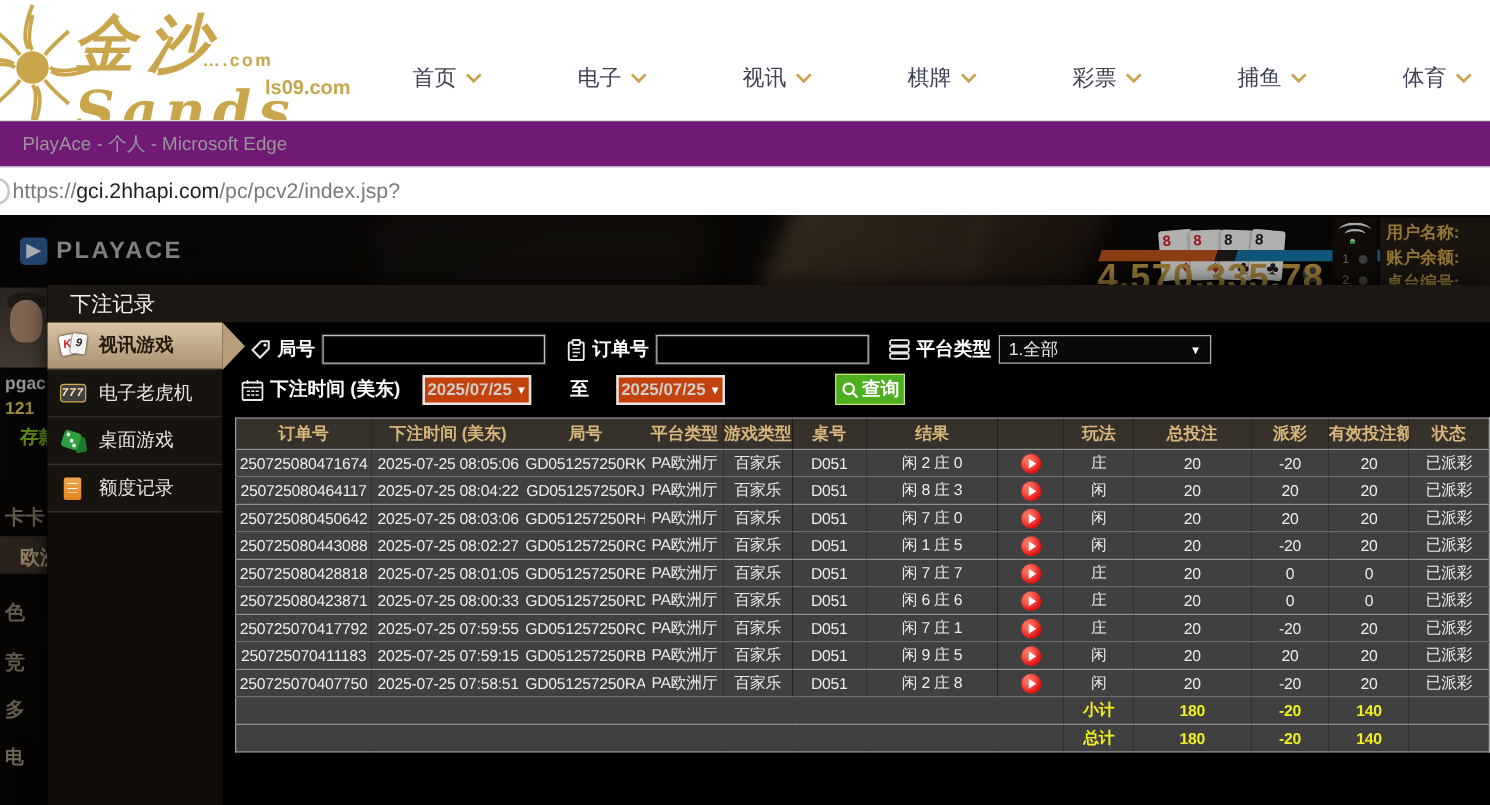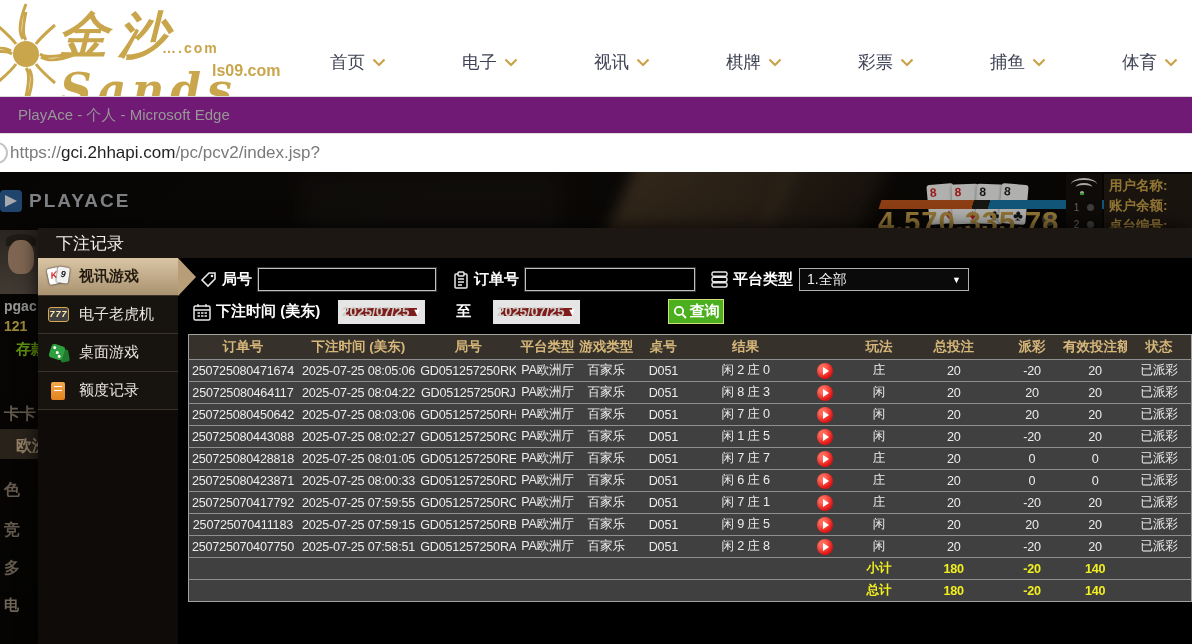--- a/index.html
+++ b/index.html
@@ -23,21 +23,21 @@
   .addr-scheme,.addr-path { color:#7a7a7a; }
   .addr-host { color:#1f1f1f; }
 
   
   .game-area { position:absolute; left:0; top:172px; width:1192px; height:472px; background:#0f0c09; overflow:hidden; }
   .bg-shape1 { position:absolute; left:600px; top:-50px; width:150px; height:280px; background:linear-gradient(120deg,#8a6d48,#4a3828 70%); transform:rotate(24deg); filter:blur(7px); opacity:.5; }
   .bg-shape2 { position:absolute; left:760px; top:-60px; width:90px; height:260px; background:linear-gradient(120deg,#6a543a,#2e2318 70%); transform:rotate(24deg); filter:blur(8px); opacity:.45; }
   .bg-shape3 { position:absolute; left:300px; top:0; width:260px; height:120px; background:#171310; filter:blur(10px); }
   .bg-vignette { position:absolute; inset:0; background:radial-gradient(ellipse at 50% 30%, rgba(0,0,0,0) 30%, rgba(0,0,0,.55) 100%); }
 
-  .playace-logo { position:absolute; left:0; top:18px; display:flex; align-items:center; gap:7px; }
+  .playace-logo { position:absolute; left:16px; top:18px; display:flex; align-items:center; gap:7px; }
   .playace-icon { width:22px; height:22px; background:#2e5f96; border-radius:4px; position:relative; }
   .playace-icon::after { content:""; position:absolute; left:5px; top:5px; border-left:12px solid #e8edf2; border-top:6px solid transparent; border-bottom:6px solid transparent; }
   .playace-text { font-size:19px; font-weight:bold; letter-spacing:2px; color:#aeb3b8; }
 
   .bet-timer { position:absolute; left:257px; top:7px; width:250px; }
   .bet-timer-head { height:21px; background:#215c24; border:1px solid #3c7a3e; display:flex; align-items:center; justify-content:center; font-size:13px; color:#a8c9a6; }
   .bet-timer-body { height:48px; background:rgba(12,9,6,.88); display:flex; align-items:center; justify-content:center; font-size:36px; font-weight:bold; color:#c9a878; }
 
   .cards-group { position:absolute; left:928px; top:12px; display:flex; }
   .play-card { width:27px; height:40px; background:#f4f4f2; border-radius:3px; margin-right:-3px; box-shadow:0 1px 3px rgba(0,0,0,.5); position:relative; font-weight:bold; }
@@ -95,21 +95,21 @@
   
   .modal-content { flex:1; position:relative; background:#000; overflow:hidden; }
   .filters-row1 { position:absolute; left:22px; top:10px; display:flex; align-items:center; }
   .filters-row2 { position:absolute; left:15px; top:41px; display:flex; align-items:center; }
   .f-label { color:#fff; font-size:15px; font-weight:bold; white-space:nowrap; margin:0 6px 0 5px; }
   .f-input { width:178px; height:23px; background:#000; border:1px solid #c0c0c0; box-shadow:0 0 0 1px #333; color:#eee; font-size:13px; padding:0 5px; }
   .f-input.order { width:170px; }
   .f-select { width:170px; height:23px; background:#0a0a0a; border:1px solid #b0b0b0; color:#eee; font-size:14px; display:flex; align-items:center; justify-content:space-between; padding:0 7px; cursor:pointer; }
   .f-select .arr { font-size:9px; color:#fff; }
   .gap1 { width:17px; } .gap2 { width:16px; }
-  .date-box { width:87px; height:24px; background:#7f1d1d; border:8px solid #e5e5e5; color:#cfcdc8; font-size:13.5px; font-weight:bold; display:flex; align-items:center; justify-content:center; gap:3px; cursor:pointer; }
+  .date-box { width:87px; height:24px; background:#c2410c; border:2px solid #e5e5e5; color:#cfcdc8; font-size:13.5px; font-weight:bold; display:flex; align-items:center; justify-content:center; gap:3px; cursor:pointer; }
   .date-box .arr { font-size:9px; color:#fff; }
   .to-label { color:#fff; font-size:15px; font-weight:bold; margin:0 22px 0 31px; }
   .search-btn { margin-left:88px; width:56px; height:25px; background:#4cb01e; border:1px solid #cde07a; color:#fff; font-size:15px; font-weight:bold; display:flex; align-items:center; justify-content:center; gap:3px; cursor:pointer; }
 
   
   .table-wrap { position:absolute; left:10px; right:0; top:76px; }
   table.records { width:100%; border-collapse:collapse; table-layout:fixed; border:1px solid #a2a2a2; }
   table.records thead td { background:#36322b; color:#d6b67a; font-weight:bold; font-size:13.5px; height:25px; text-align:center; white-space:nowrap; overflow:hidden; }
   table.records tbody td { background:#404040; color:#ececec; font-size:12.6px; height:22px; border-top:1px solid #8f8f8f; text-align:center; white-space:nowrap; overflow:hidden; letter-spacing:-0.2px; }
   .t-neg { color:#42d83e; } .t-pos { color:#bf4038; } .t-zero { color:#ececec; }

